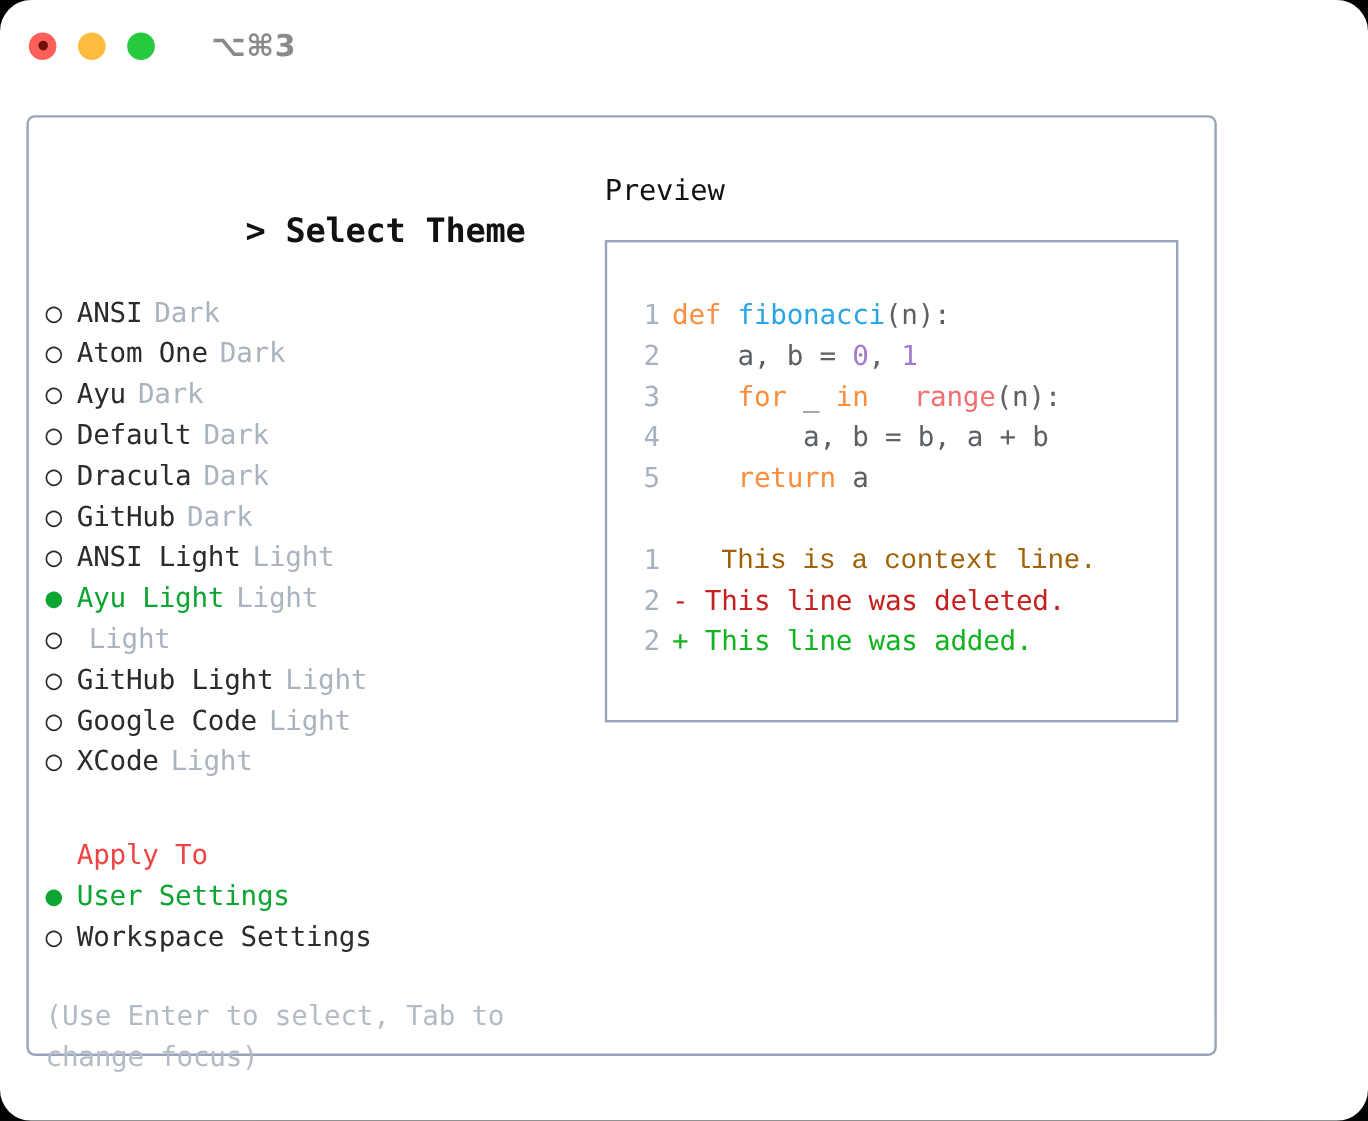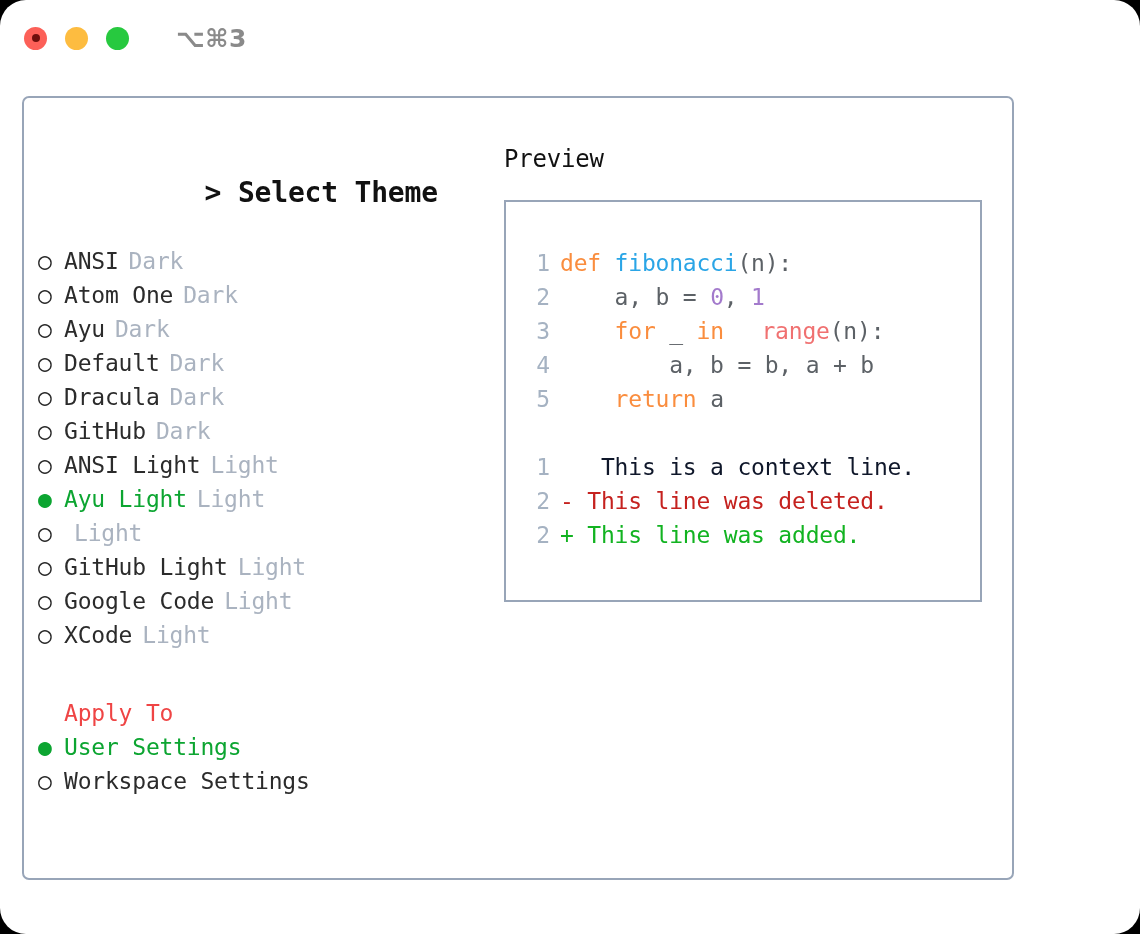--- a/index.html
+++ b/index.html
@@ -185,21 +185,21 @@
   }
   .code-body { color: #5c6166; }
   .blank-line { height: 34px; }
 
   .tok-kw    { color: #fa8d3e; }
   .tok-fn    { color: #2aa5e6; }
   .tok-num   { color: #a37acc; }
   .tok-built { color: #f07171; margin-left: 24px; }
   .tok-plain { color: #5c6166; }
 
-  .diff-context { color: #0f172a; }
+  .diff-context { color: #a16207; font-family: Liberation Mono, monospace; }
   .diff-del     { color: #c5221f; }
   .diff-add     { color: #12b321; }
 </style>
 </head>
 <body>
 
 <div class="window">
 
   <div class="titlebar">
     <div class="traffic">
@@ -240,20 +240,21 @@
 
         <div class="apply-head">Apply To</div>
 
         <div id="apply-list">
             <div class="opt-row"><span class="marker sel">●</span><span class="opt-label sel">User Settings</span></div>
             <div class="opt-row"><span class="marker">○</span><span class="opt-label">Workspace Settings</span></div>
           </div>
 
         <div class="spacer-md"></div>
 
+        <div class="hint">(Use Enter to select, Tab to change focus)</div>
       </div>
 
       <div class="right-col">
         <div class="preview-title">Preview</div>
 
         <div class="preview-box">
           <div id="code-block">
               <div class="code-line"><span class="lineno">1</span><span class="code-body"><span class="tok-kw">def </span><span class="tok-fn">fibonacci</span><span class="tok-plain">(n):</span></span></div>
               <div class="code-line"><span class="lineno">2</span><span class="code-body"><span class="tok-plain">    a, b = </span><span class="tok-num">0</span><span class="tok-plain">, </span><span class="tok-num">1</span></span></div>
               <div class="code-line"><span class="lineno">3</span><span class="code-body"><span class="tok-plain">    </span><span class="tok-kw">for</span><span class="tok-plain"> _ </span><span class="tok-kw">in</span><span class="tok-plain"> </span><span class="tok-built">range</span><span class="tok-plain">(n):</span></span></div>

